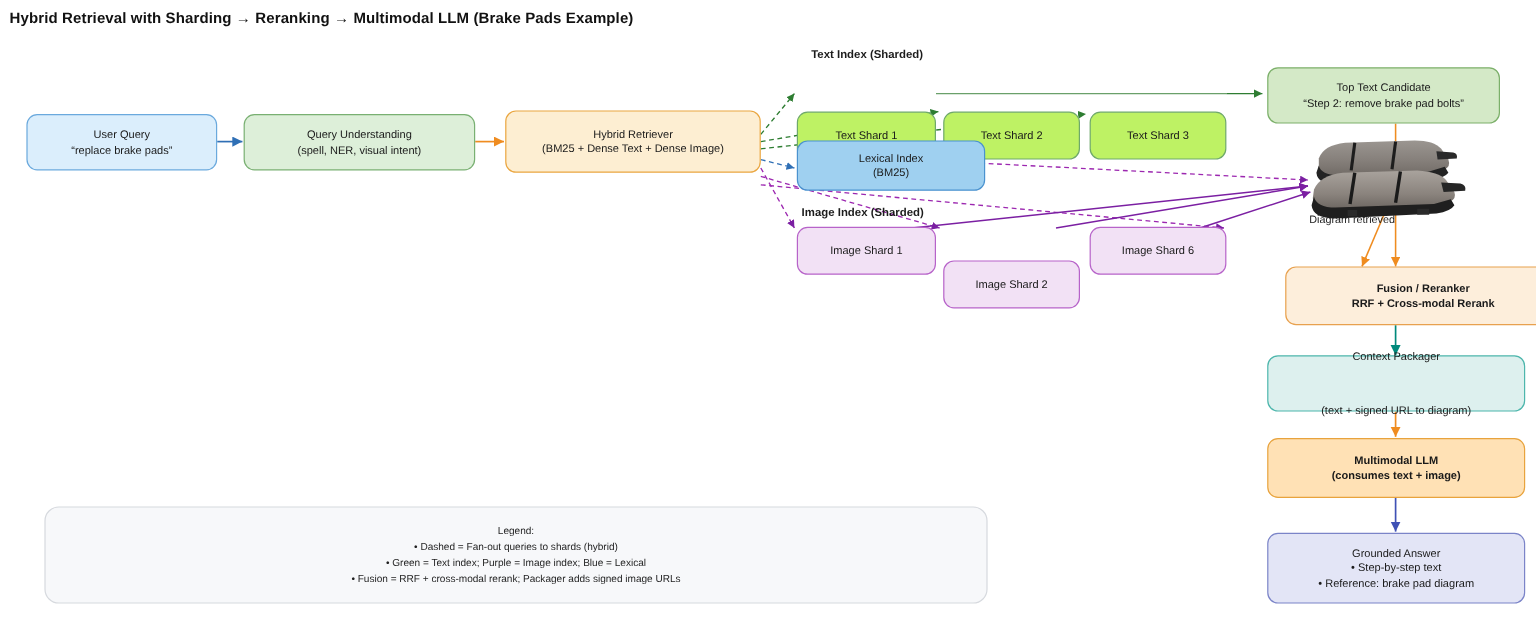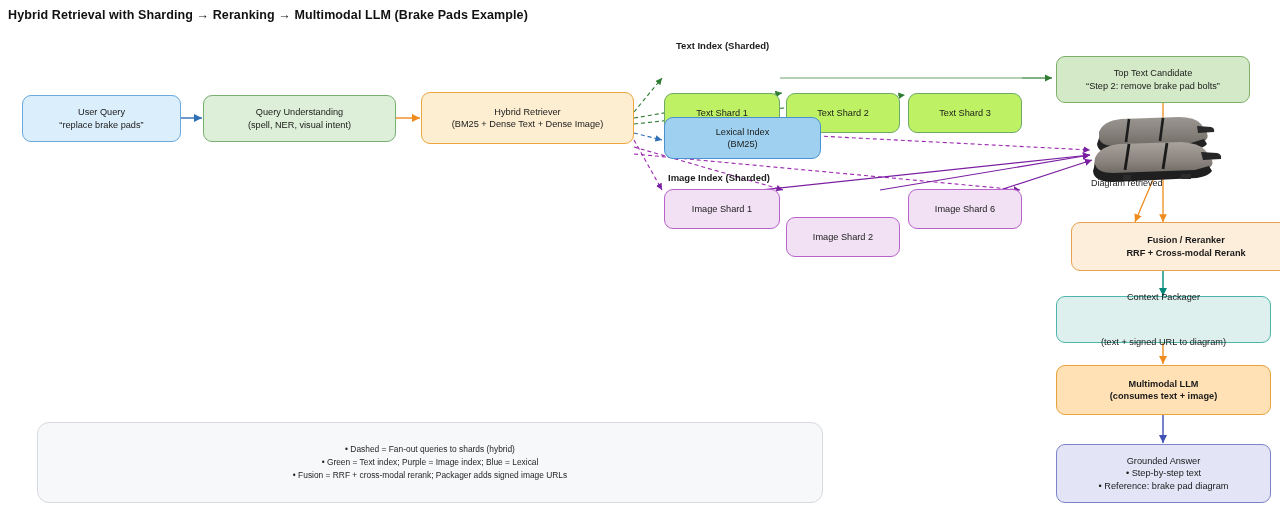--- a/index.html
+++ b/index.html
@@ -194,19 +194,20 @@
   </div>
 
   <div class="node n-indigo" style="left:1056px;top:444px;width:215px;height:59px;text-align:center;">
     <span class="ln f12">Grounded Answer</span>
     <span class="ln f12">• Step-by-step text</span>
     <span class="ln f12">• Reference: brake pad diagram</span>
   </div>
 
   <div class="node n-legend" style="left:37px;top:422px;width:786px;height:81px;">
     <div class="legend-inner">
+      <div>Legend:</div>
       <div>• Dashed = Fan-out queries to shards (hybrid)</div>
       <div>• Green = Text index; Purple = Image index; Blue = Lexical</div>
       <div>• Fusion = RRF + cross-modal rerank; Packager adds signed image URLs</div>
     </div>
   </div>
 
 </div>
 
 </body></html>

